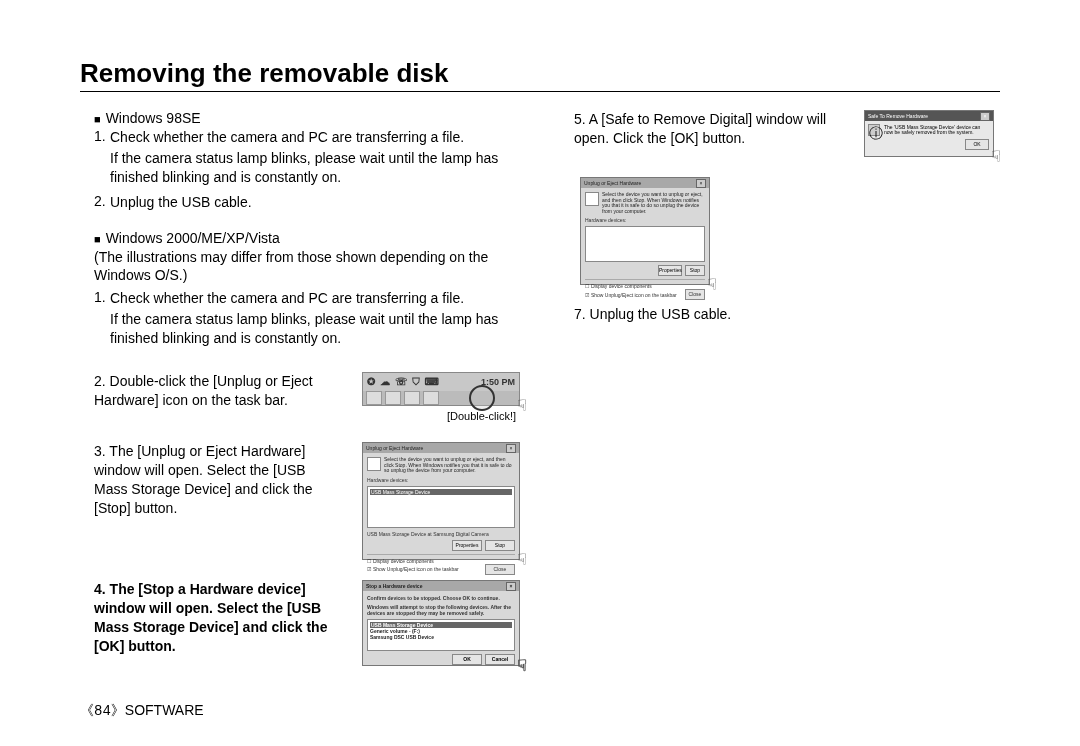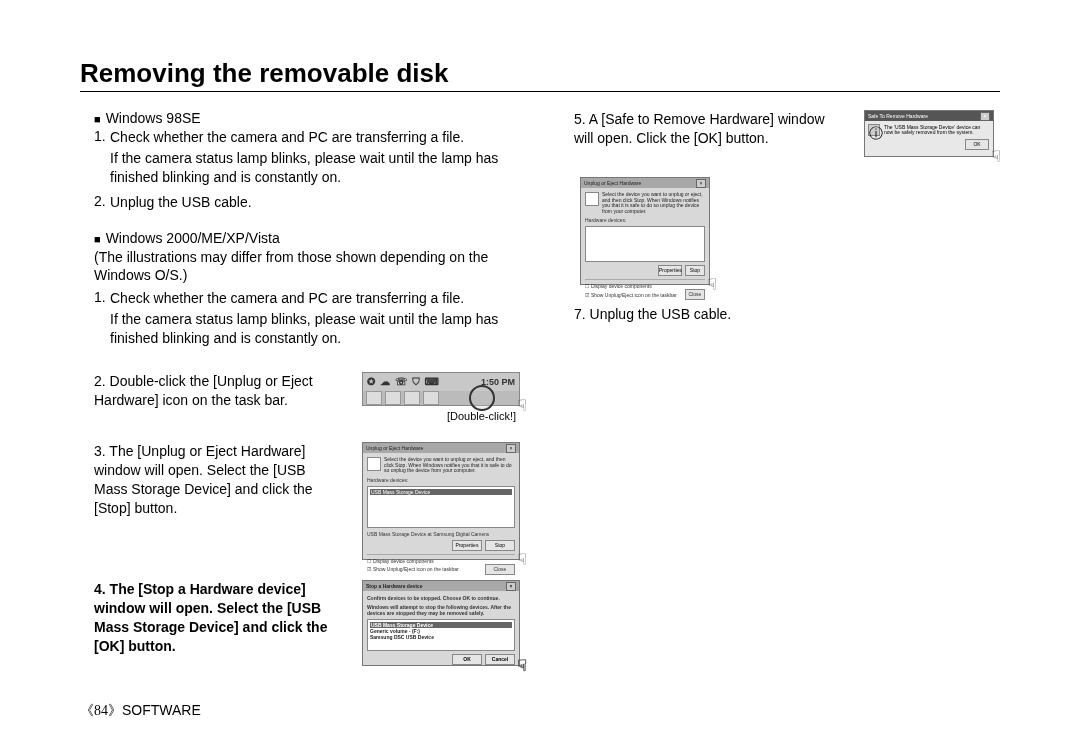--- a/index.html
+++ b/index.html
@@ -240,21 +240,21 @@
     border: 1px solid #888;
     flex-shrink: 0;
   }
   .page-footer {
     position: absolute;
     left: 80px;
     bottom: 26px;
     font-size: 14px;
   }
   .page-footer .pg-num {
-    font-family: Liberation Serif, serif;
+    font-family: Liberation Mono, monospace;
   }
 </style>
 </head>
 <body>
 
 <div class="page">
 
   <div class="page-title">Removing the removable disk</div>
 
   <div class="columns">
@@ -374,21 +374,21 @@
         </div>
       </div>
 
     </div>
 
     <div class="col-right">
 
       <div class="step-row">
         <div class="step-content" style="width:270px;">
           <span>5.</span>
-          <span>A [Safe to Remove Hardware] window will open. Click the [OK] button.</span>
+          <span>A [Safe to Remove Digital] window will open. Click the [OK] button.</span>
         </div>
         <div class="step-figure">
           <div class="fig-dialog" style="width:130px; background:#e8e8e8;">
             <div class="dlg-title" style="background:#555; color:#fff;">
               <span>Safe To Remove Hardware</span>
               <span class="dlg-x">×</span>
             </div>
             <div class="tt-row" style="padding:3px;">
               <div class="tt-ic-bg">ⓘ</div>
               <span style="font-size:5px; line-height:1.1;">The 'USB Mass Storage Device' device can now be safely removed from the system.</span>

